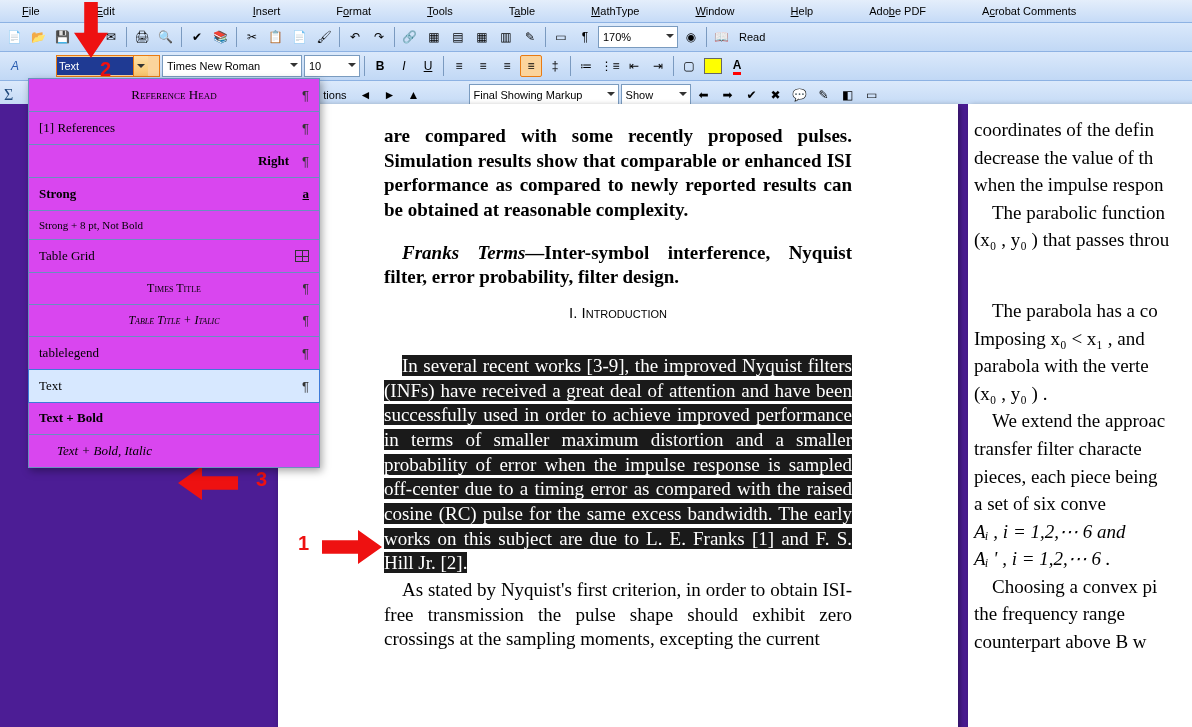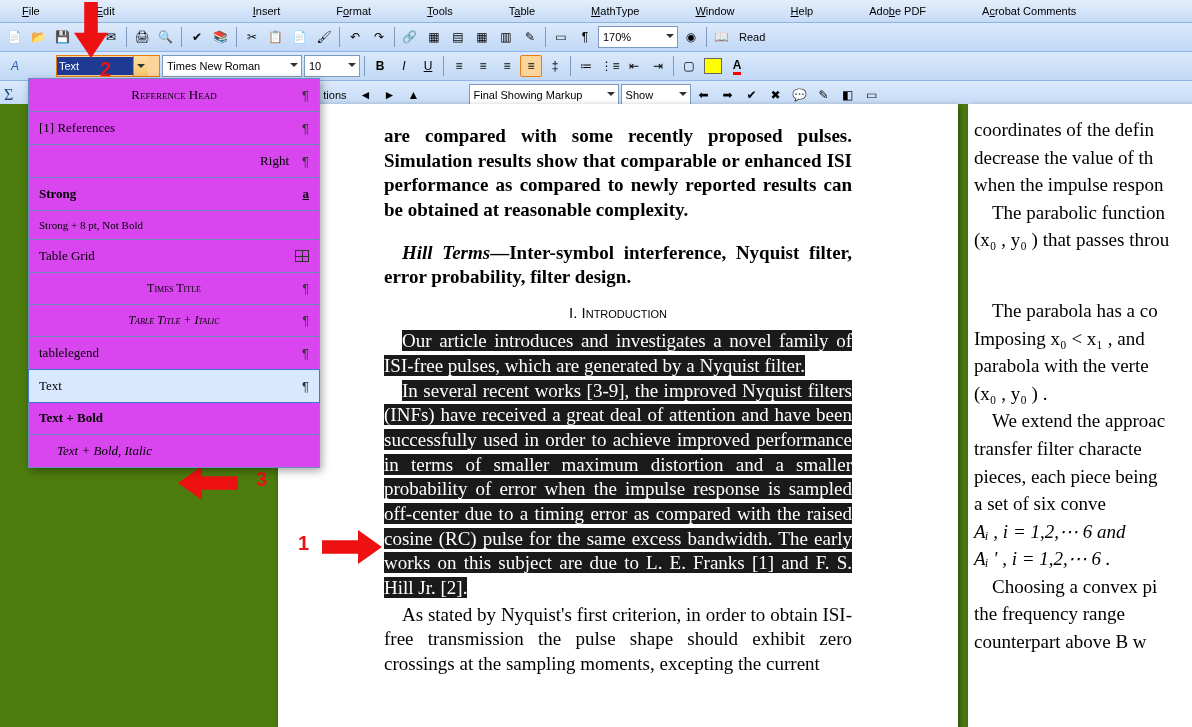--- a/index.html
+++ b/index.html
@@ -114,21 +114,21 @@
   height:18px;
   border-bottom:1px solid #888;
   margin-left:380px;
   position:relative;
   font-size:9px;
 }
 .ruler .lbl{position:absolute;top:2px;transform:translateX(-50%);}
 .workspace {
   position:absolute;
   top:104px; left:0; right:0; bottom:0;
-  background:#4d7c0f;
+  background:#4c1d95;
 }
 .page {
   position:absolute;
   left:278px; top:0;
   width:680px; height:720px;
   background:#fff;
   box-shadow:2px 2px 6px rgba(0,0,0,.4);
   padding:20px 106px 0 106px;
   box-sizing:border-box;
 }
@@ -314,25 +314,25 @@
   <span class="lbl" style="left:448px">8</span>
   <span class="lbl" style="left:506px">9</span>
   <span class="lbl" style="left:620px">10</span>
 </div>
 
 <div class="workspace">
 
   <div class="page">
     <div class="doc-text bold">are compared with some recently proposed pulses. Simulation results show that comparable or enhanced ISI performance as compared to newly reported results can be obtained at reasonable complexity.</div>
     <div class="doc-text" style="margin-top:18px;">
-      <span class="bold" style="font-style:italic;padding-left:18px;">Hill Terms</span><span class="bold">—Inter-symbol interference, Nyquist filter, error probability, filter design.</span>
+      <span class="bold" style="font-style:italic;padding-left:18px;">Franks Terms</span><span class="bold">—Inter-symbol interference, Nyquist filter, error probability, filter design.</span>
     </div>
     <div class="section-hd">I.    Introduction</div>
     <div class="doc-text">
-      <span style="display:inline-block;width:18px;"></span><span class="sel">Our article introduces and investigates a novel family of ISI-free pulses, which are generated by a Nyquist filter.</span><br>
+      <span style="display:inline-block;width:18px;"></span><br>
       <span style="display:inline-block;width:18px;"></span><span class="sel">In several recent works [3-9], the improved Nyquist filters (INFs) have received a great deal of attention and have been successfully used in order to achieve improved performance in terms of smaller maximum distortion and a smaller probability of error when the impulse response is sampled off-center due to a timing error as compared with the raised cosine (RC) pulse for the same excess bandwidth. The early works on this subject are due to L. E. Franks [1] and F. S. Hill Jr. [2].</span>
     </div>
     <div class="doc-text" style="margin-top:2px;">
       <span style="display:inline-block;width:18px;"></span><span>As stated by Nyquist's first criterion, in order to obtain ISI-free transmission the pulse shape should exhibit zero crossings at the sampling moments, excepting the current</span>
     </div>
   </div>
 
   <div class="page2">
     <div>coordinates of the defin</div>
     <div>decrease the value of th</div>
@@ -359,21 +359,21 @@
 <div class="style-dropdown">
   <div class="style-item" style="justify-content:center;font-variant:small-caps;">
     <span>Reference Head</span>
       <span class="pilcrow" style="position:absolute;right:10px;">¶</span>
   </div>
   <div class="style-item">
     <span>[1] References</span>
       <span class="pilcrow">¶</span>
   </div>
   <div class="style-item" style="justify-content:flex-end;">
-    <span style="margin-right:20px;">Right</span>
+    <span style="margin-right:20px;font-weight:bold;">Right</span>
       <span class="pilcrow" style="position:absolute;right:10px;">¶</span>
   </div>
   <div class="style-item" style="font-weight:bold;">
     <span>Strong</span>
       <span class="under-a">a</span>
   </div>
   <div class="style-item" style="font-size:11px;">
     <span>Strong + 8 pt, Not Bold</span>
   </div>
   <div class="style-item">

